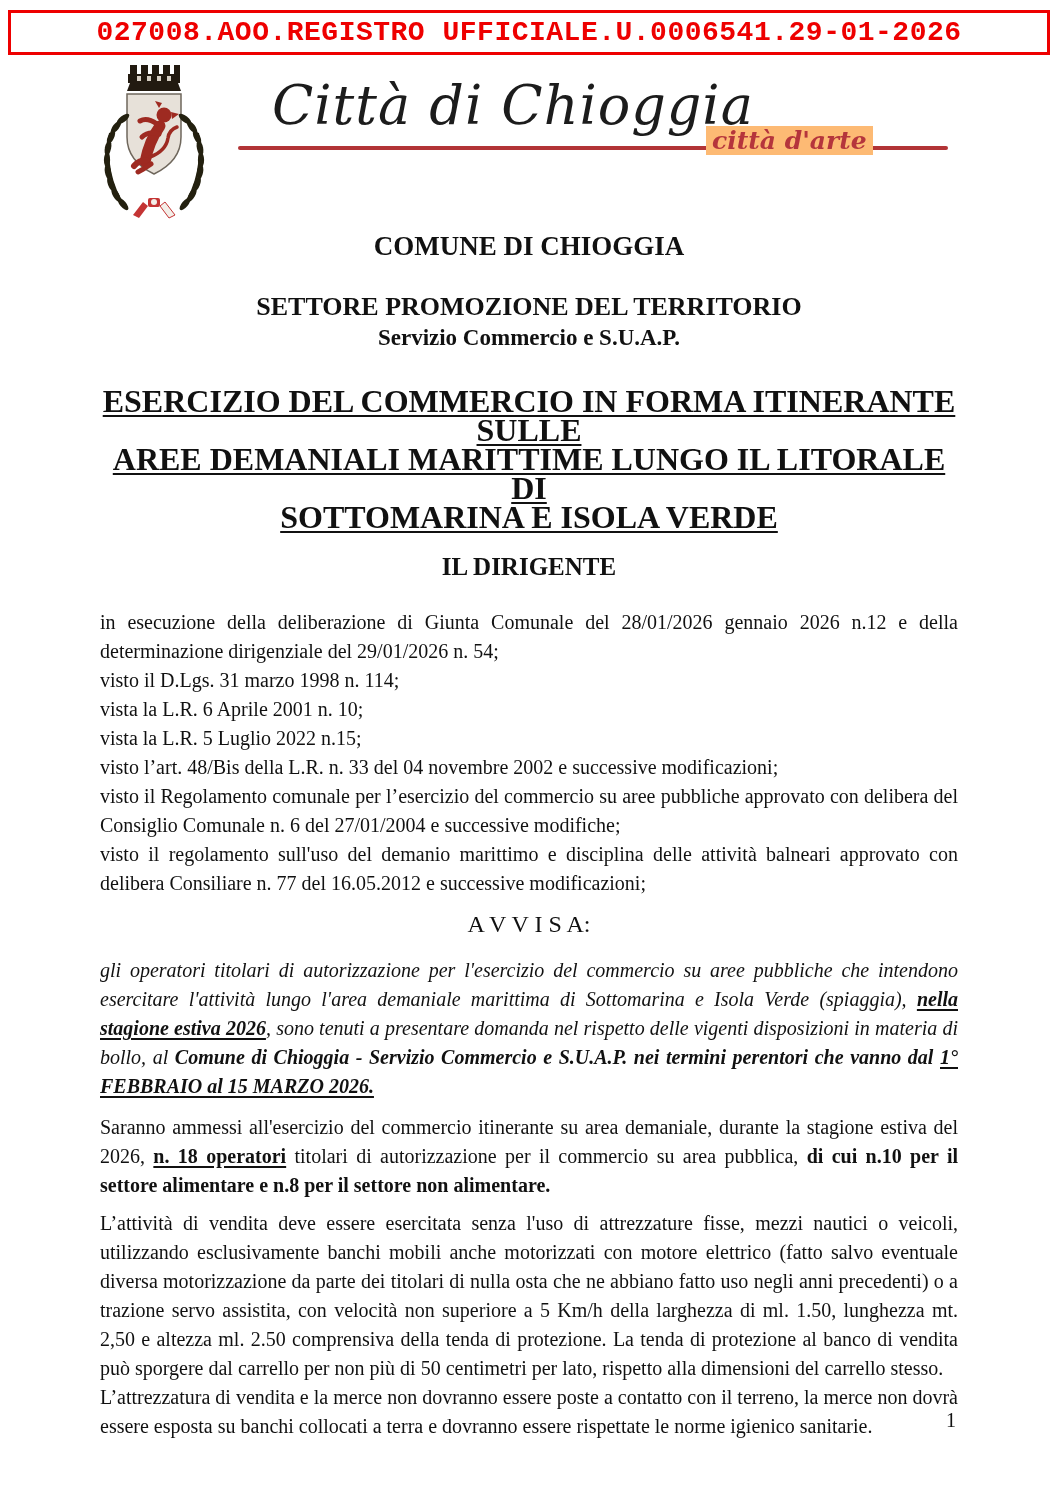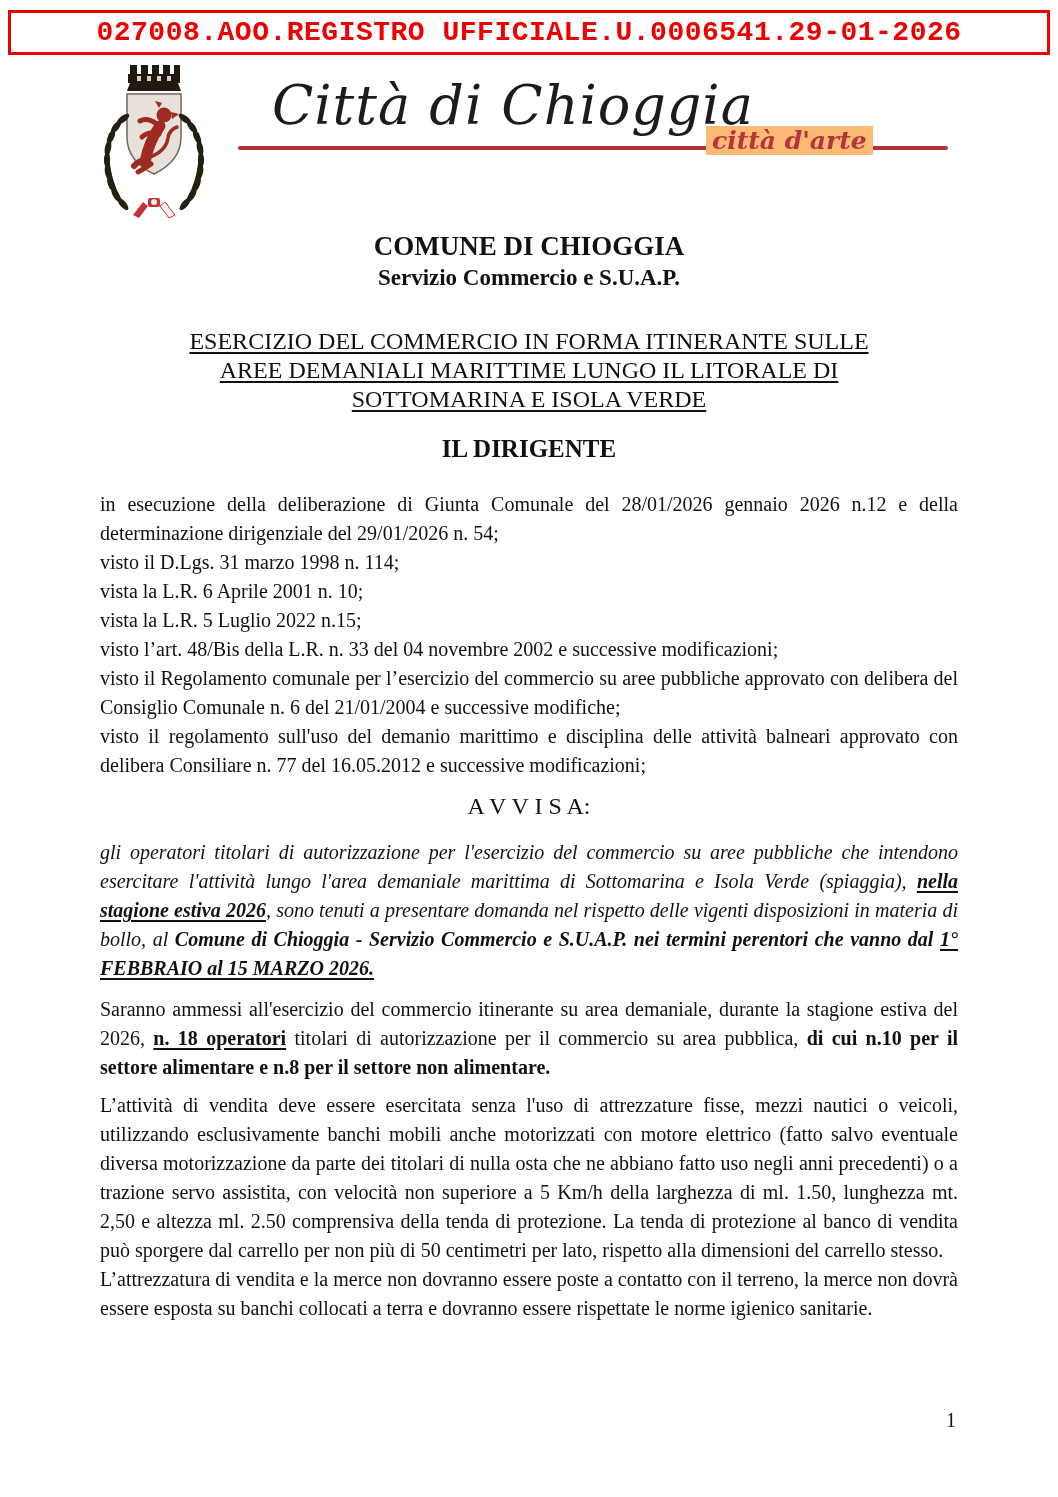--- a/index.html
+++ b/index.html
@@ -71,21 +71,21 @@
   .content {
     position: absolute;
     left: 100px; top: 222px;
     width: 858px;
     font-size: 20px;
     line-height: 29px;
   }
   .h-muni   { margin-top: 8px;  text-align: center; font-weight: bold; font-size: 27px; line-height: 32px; }
   .h-dept   { margin-top: 29px; text-align: center; font-weight: bold; font-size: 26px; line-height: 31px; }
   .h-serv   { margin-top: 1px;  text-align: center; font-weight: bold; font-size: 23px; line-height: 29px; }
-  .subject  { margin-top: 35px; text-align: center; font-weight: normal; font-size: 24px; line-height: 29px; }
+  .subject  { margin-top: 35px; text-align: center; font-weight: bold; font-size: 32px; line-height: 29px; }
   .subject .s-line { text-decoration: underline; text-decoration-thickness: 2px; text-underline-offset: 3px; }
   .h-issuer { margin-top: 20px; text-align: center; font-weight: bold; font-size: 25px; line-height: 30px; }
 
   .premise  { margin-top: 26px; text-align: justify; }
   .premise-line { text-align: justify; }
 
   .h-avvisa { margin-top: 11px; text-align: center; font-weight: normal; font-size: 24px; line-height: 30px; }
 
   .para { text-align: justify; }
   .p1 { margin-top: 17px; font-style: italic; }
@@ -178,37 +178,38 @@
     </svg>
   </div>
 
   <div class="logotype">Città di Chioggia</div>
   <div class="brand-rule"></div>
   <div class="tagline">città d'arte</div>
 
   <div class="content">
 
     <div class="h-muni">COMUNE DI CHIOGGIA</div>
+    <div class="h-dept">SETTORE PROMOZIONE DEL TERRITORIO</div>
     <div class="h-serv">Servizio Commercio e S.U.A.P.</div>
 
     <div class="subject">
       <div class="s-line">ESERCIZIO DEL COMMERCIO IN FORMA ITINERANTE SULLE</div>
       <div class="s-line">AREE DEMANIALI MARITTIME LUNGO IL LITORALE DI</div>
       <div class="s-line">SOTTOMARINA E ISOLA VERDE</div>
     </div>
 
     <div class="h-issuer">IL DIRIGENTE</div>
 
     <div class="premise">
       <div class="premise-line">in esecuzione della deliberazione di Giunta Comunale del 28/01/2026 gennaio 2026 n.12 e della determinazione dirigenziale del 29/01/2026 n. 54;</div>
       <div class="premise-line">visto il D.Lgs. 31 marzo 1998 n. 114;</div>
       <div class="premise-line">vista la L.R. 6 Aprile 2001 n. 10;</div>
       <div class="premise-line">vista la L.R. 5 Luglio 2022 n.15;</div>
       <div class="premise-line">visto l’art. 48/Bis della L.R. n. 33 del 04 novembre 2002 e successive modificazioni;</div>
-      <div class="premise-line">visto il Regolamento comunale per l’esercizio del commercio su aree pubbliche approvato con delibera del Consiglio Comunale n. 6 del 21/01/2004 e successive modifiche;</div>
+      <div class="premise-line">visto il Regolamento comunale per l’esercizio del commercio su aree pubbliche approvato con delibera del Consiglio Comunale n. 6 del 27/01/2004 e successive modifiche;</div>
       <div class="premise-line">visto il regolamento sull'uso del demanio marittimo e disciplina delle attività balneari approvato con delibera Consiliare n. 77 del 16.05.2012 e successive modificazioni;</div>
     </div>
 
     <div class="h-avvisa">A V V I S A:</div>
 
     <p class="para p1"><span>gli operatori titolari di autorizzazione per l'esercizio del commercio su aree pubbliche che intendono esercitare l'attività lungo l'area demaniale marittima di Sottomarina e Isola Verde (spiaggia), </span><span class="b u">nella stagione estiva 2026</span><span>, sono tenuti a presentare domanda nel rispetto delle vigenti disposizioni in materia di bollo, al </span><span class="b">Comune di Chioggia - Servizio Commercio e S.U.A.P. nei termini perentori che vanno dal </span><span class="b u">1° FEBBRAIO al 15 MARZO 2026.</span></p>
 
     <p class="para p2"><span>Saranno ammessi all'esercizio del commercio itinerante su area demaniale, durante la stagione estiva del 2026, </span><span class="b u">n. 18 operatori</span><span> titolari di autorizzazione per il commercio su area pubblica, </span><span class="b">di cui n.10 per il settore alimentare e n.8 per il settore non alimentare.</span></p>
 
     <p class="para p3"><span>L’attività di vendita deve essere esercitata senza l'uso di attrezzature fisse, mezzi nautici o veicoli, utilizzando esclusivamente banchi mobili anche motorizzati con motore elettrico (fatto salvo eventuale diversa motorizzazione da parte dei titolari di nulla osta che ne abbiano fatto uso negli anni precedenti) o a trazione servo assistita, con velocità non superiore a 5 Km/h della larghezza di ml. 1.50, lunghezza mt. 2,50 e altezza ml. 2.50 comprensiva della tenda di protezione. La tenda di protezione al banco di vendita può sporgere dal carrello per non più di 50 centimetri per lato, rispetto alla dimensioni del carrello stesso.</span></p>

